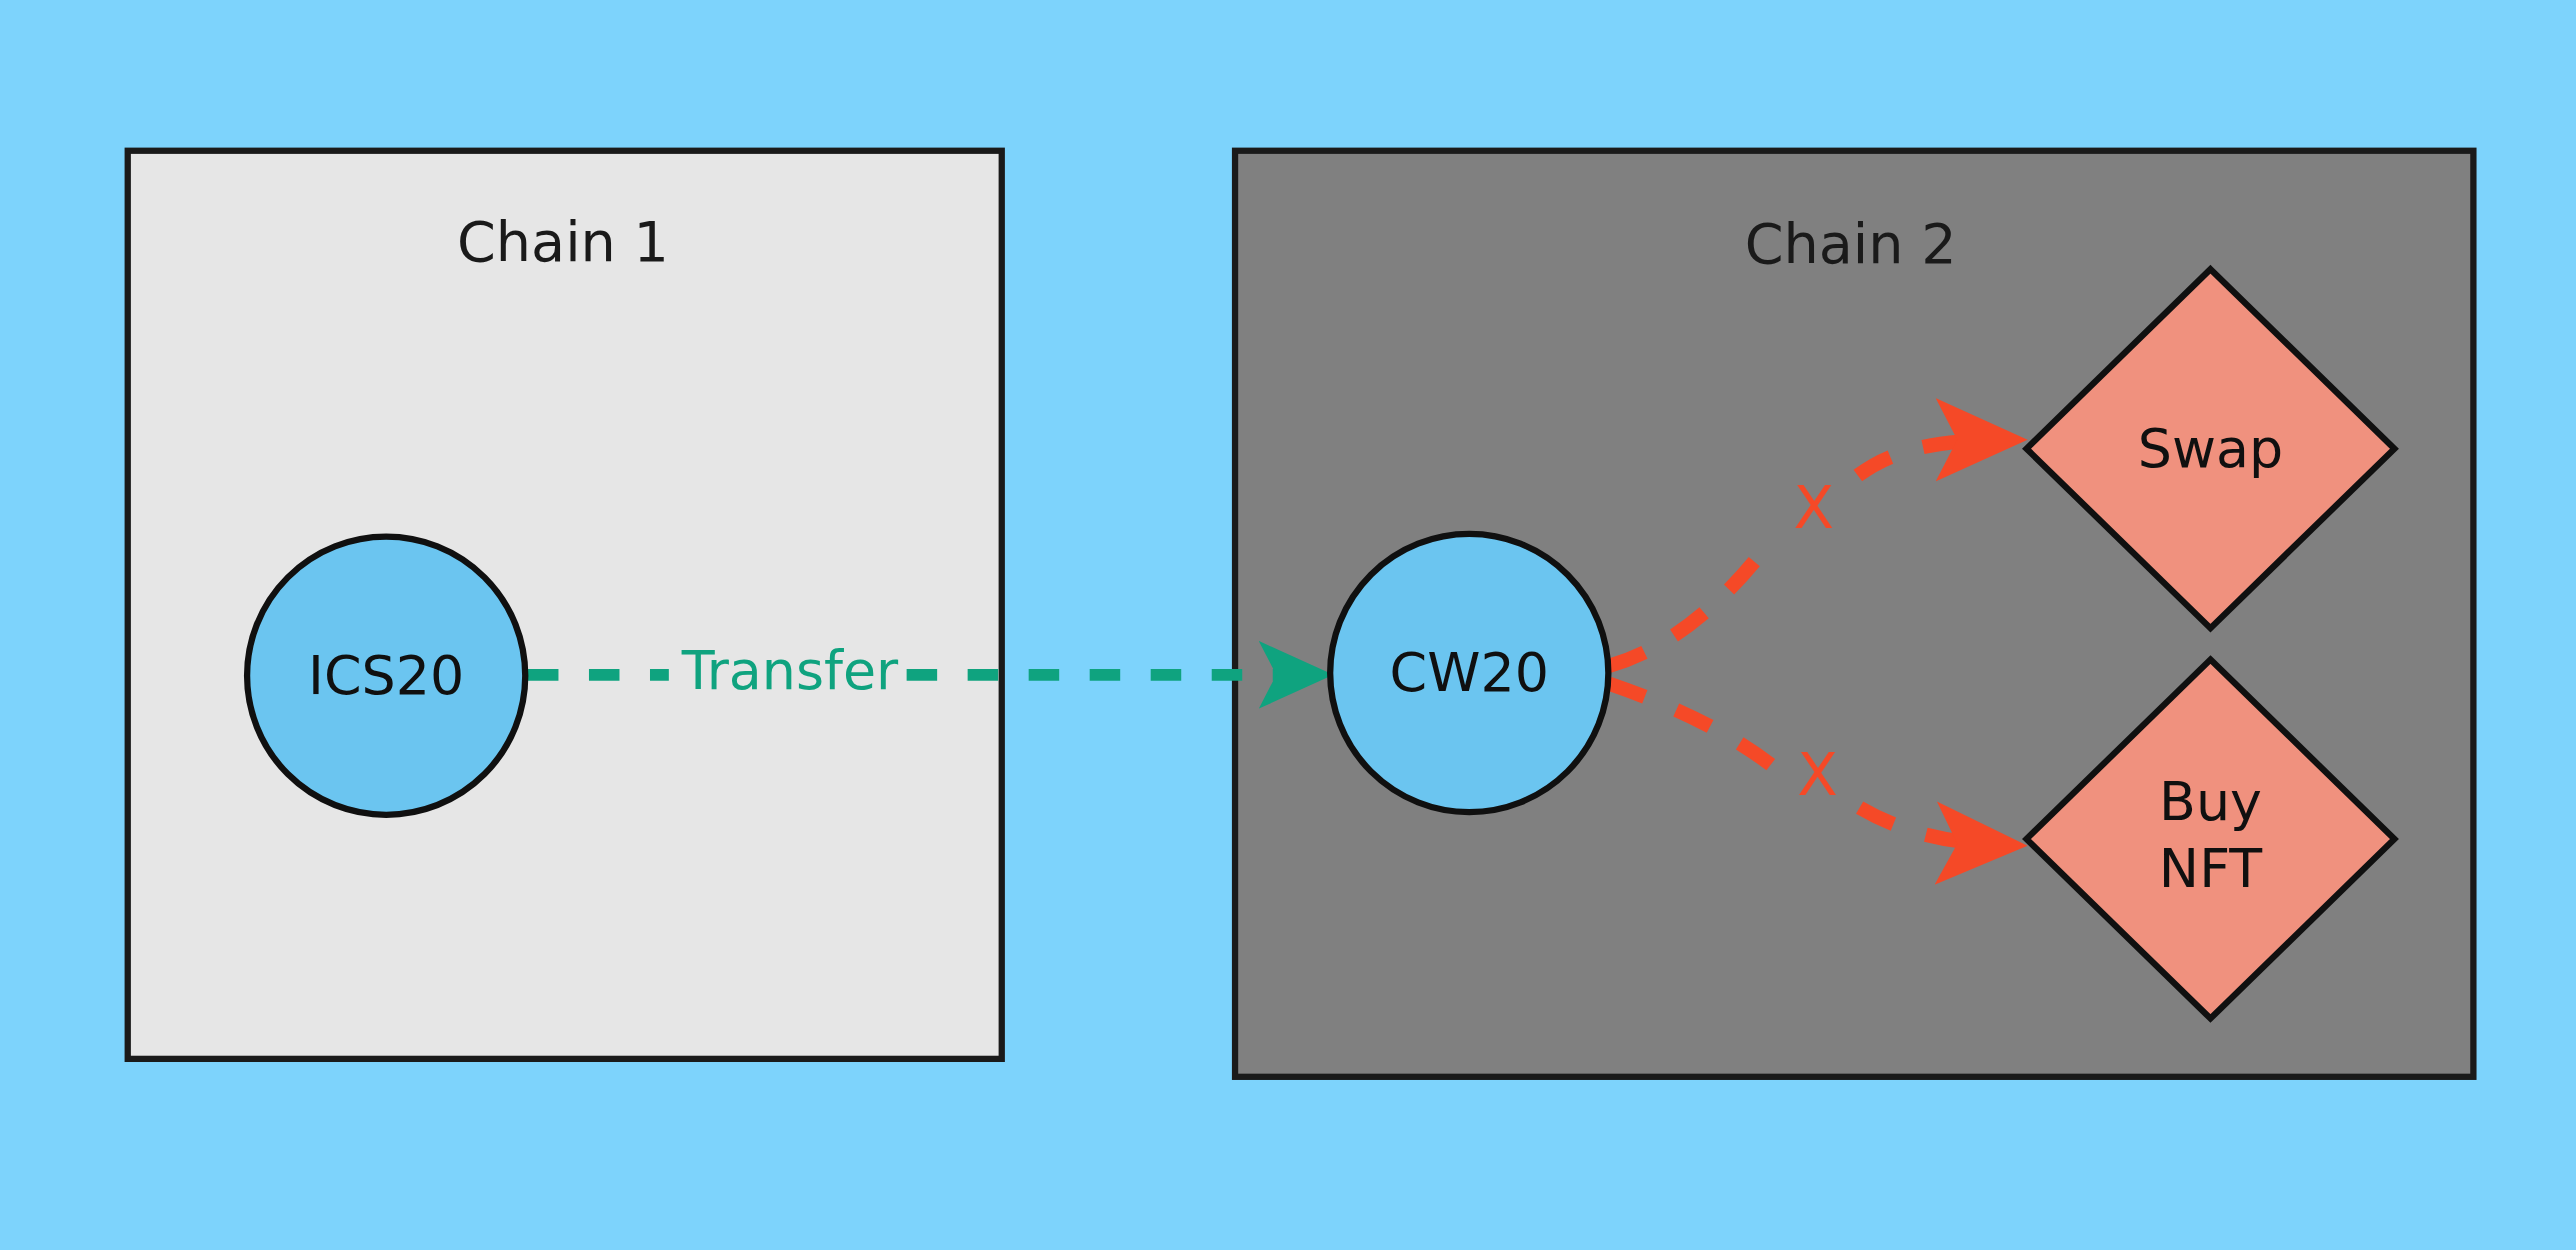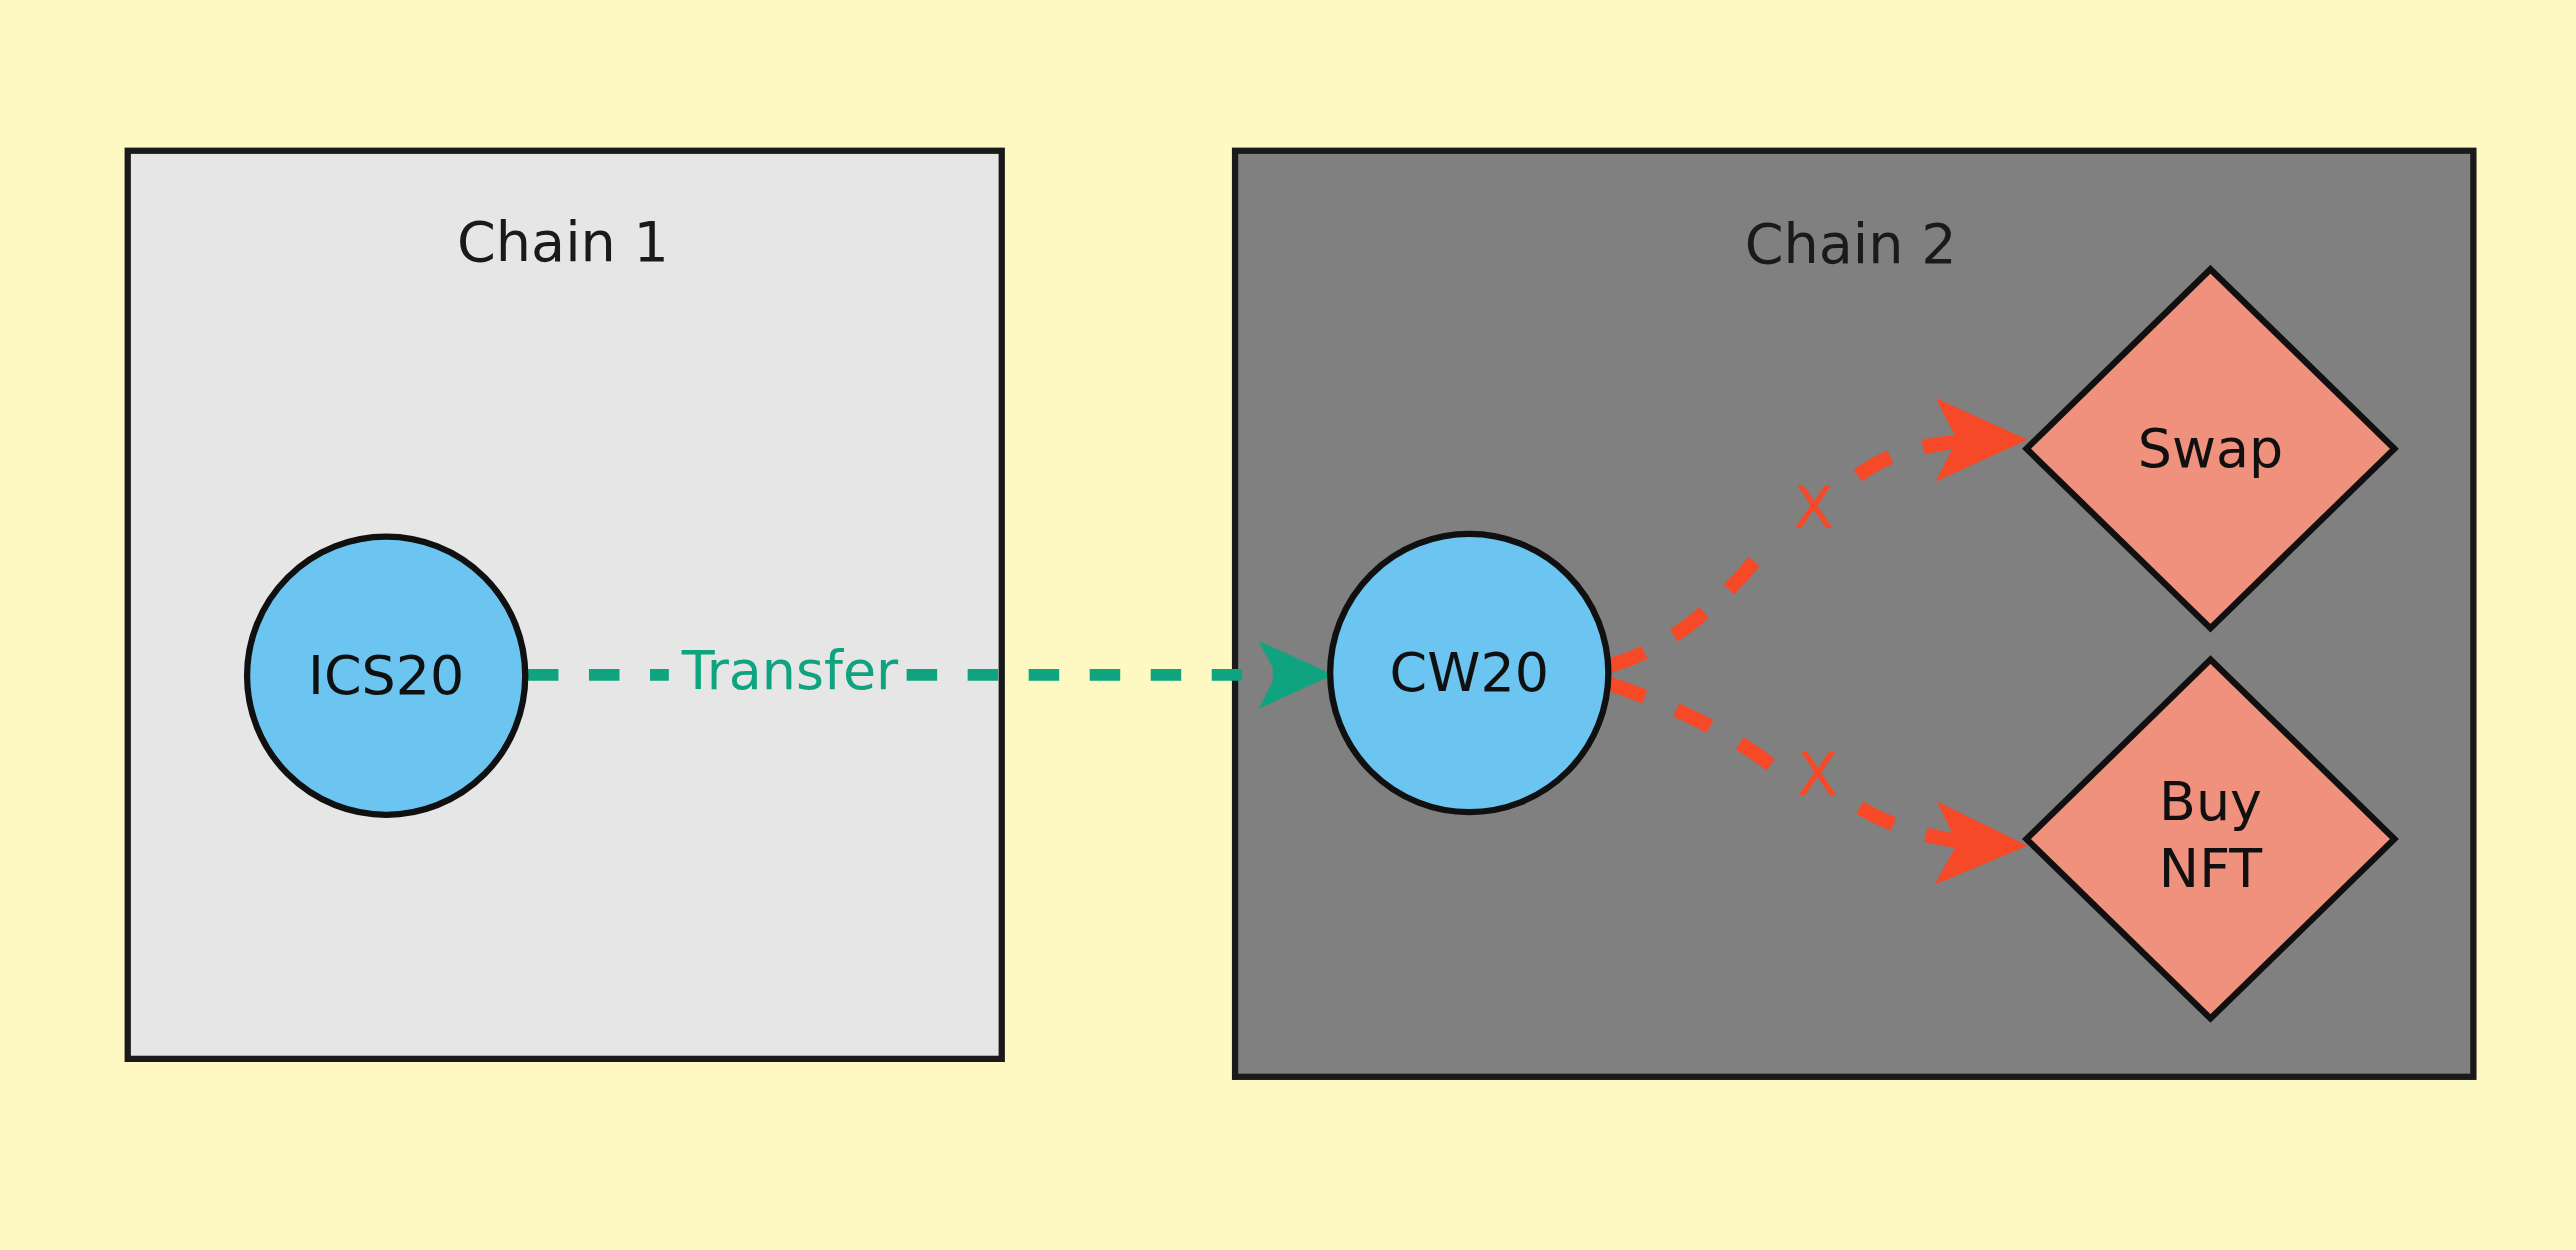--- a/index.html
+++ b/index.html
@@ -10,21 +10,21 @@
   body {
     width: 2576px;
     height: 1250px;
     font-family: "DejaVu Sans", "Liberation Sans", sans-serif;
     overflow: hidden;
   }
   #diagram-root {
     position: relative;
     width: 2576px;
     height: 1250px;
-    background: #fef9c3;
+    background: #7dd3fc;
   }
   svg.canvas {
     position: absolute;
     top: 0;
     left: 0;
     width: 2576px;
     height: 1250px;
   }
   .box-label {
     font-size: 62px;

